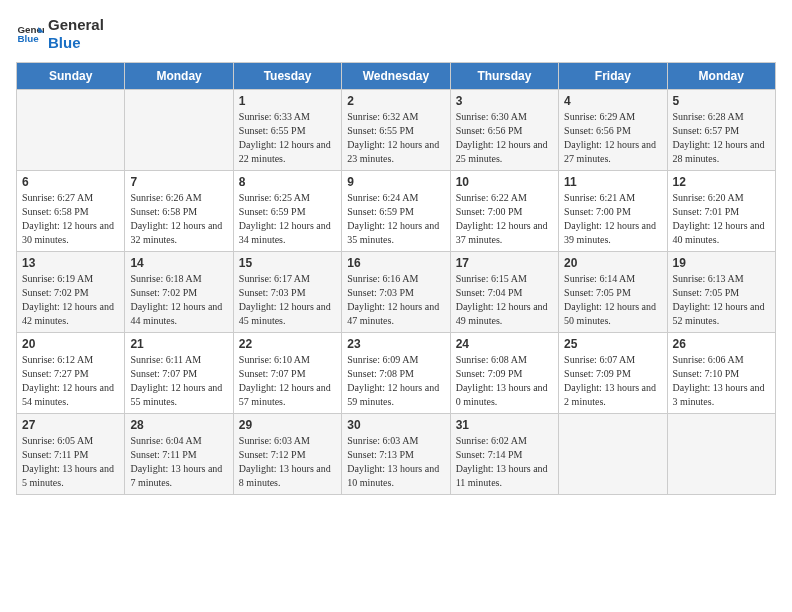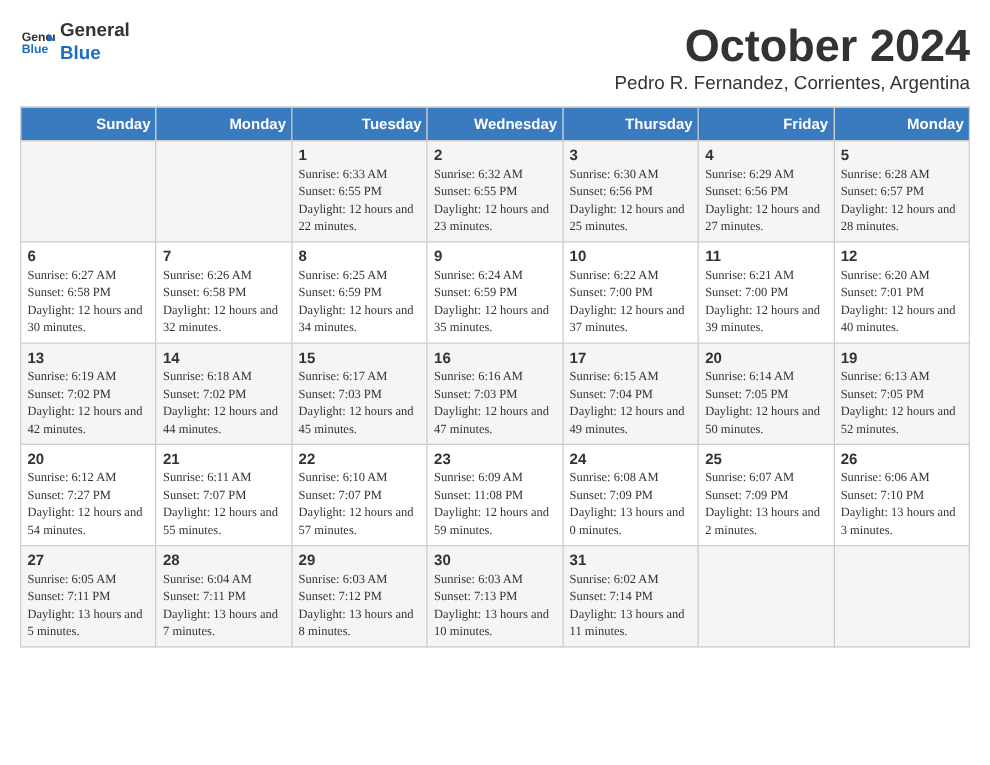--- a/index.html
+++ b/index.html
@@ -39,21 +39,21 @@
     }
     table {
       width: 100%;
       border-collapse: collapse;
       font-size: 11px;
     }
     thead tr th {
       background-color: #3a7abf;
       color: #fff;
       padding: 6px 4px;
-      text-align: right;
+      text-align: center;
       font-size: 12px;
       font-weight: bold;
       border: 1px solid #ccc;
     }
     tbody tr td {
       border: 1px solid #ccc;
       padding: 4px 5px;
       vertical-align: top;
       height: 80px;
       width: calc(100% / 7);
@@ -86,24 +86,20 @@
     <svg class="logo-icon" viewBox="0 0 40 40">
       <text x="2" y="18" font-size="14" font-weight="bold" fill="#333">General</text>
       <text x="2" y="32" font-size="14" font-weight="bold" fill="#1a6fc4">Blue</text>
       <polygon points="32,10 40,18 32,18" fill="#1a6fc4"></polygon>
     </svg>
     <div style="line-height:1.2">
       <div style="font-size:15px;font-weight:bold;color:#333;">General</div>
       <div style="font-size:15px;font-weight:bold;color:#1a6fc4;">Blue</div>
     </div>
   </div>
-  <div class="title-section">
-    <div class="month-title">October 2024</div>
-    <div class="subtitle">Pedro R. Fernandez, Corrientes, Argentina</div>
-  </div>
 </div>
 
 <table>
   <thead>
     <tr>
     <th>Sunday</th>
         <th>Monday</th>
         <th>Tuesday</th>
         <th>Wednesday</th>
         <th>Thursday</th>
@@ -249,21 +245,21 @@
         </td>
         <td>
           <span class="day-number">22</span>
           <div class="day-info">Sunrise: 6:10 AM
 Sunset: 7:07 PM
 Daylight: 12 hours and 57 minutes.</div>
         </td>
         <td>
           <span class="day-number">23</span>
           <div class="day-info">Sunrise: 6:09 AM
-Sunset: 11:08 PM
+Sunset: 7:08 PM
 Daylight: 12 hours and 59 minutes.</div>
         </td>
         <td>
           <span class="day-number">24</span>
           <div class="day-info">Sunrise: 6:08 AM
 Sunset: 7:09 PM
 Daylight: 13 hours and 0 minutes.</div>
         </td>
         <td>
           <span class="day-number">25</span>

